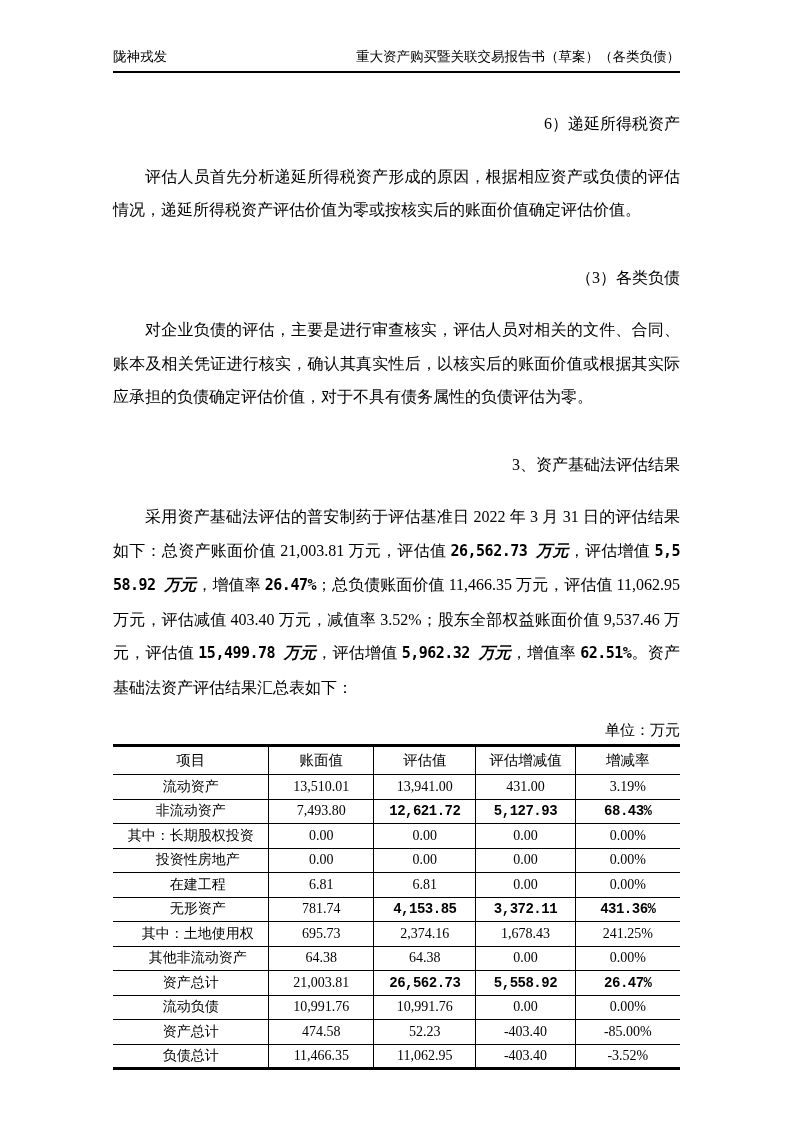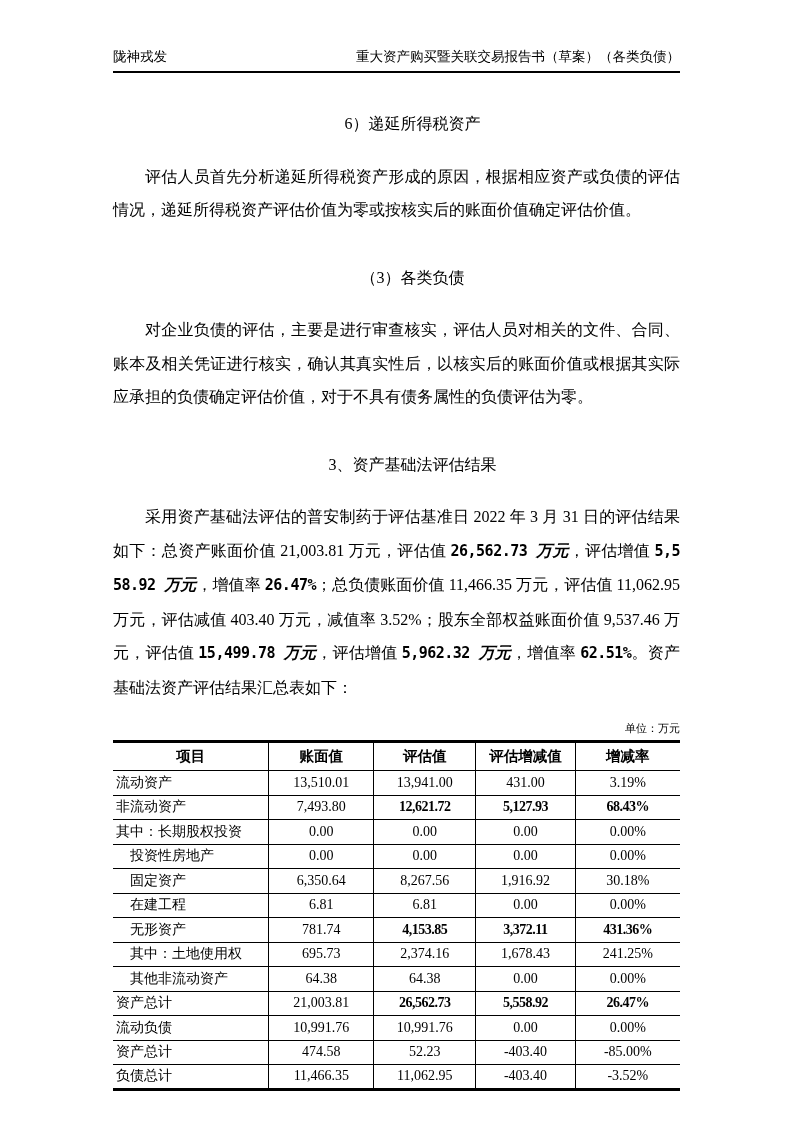--- a/index.html
+++ b/index.html
@@ -26,74 +26,74 @@
     margin-bottom: 21px;
   }
   
   .content p.para {
     font-size: 16px;
     line-height: 33.5px;
     text-align: justify;
     margin-bottom: 19px;
     word-break: break-all;
   }
-  .content p.heading { text-indent: 2em; text-align: center; margin-top: 34px; }
+  .content p.heading { text-indent: 2em; text-align: right; margin-top: 34px; }
   .content p.body { text-indent: 2em; }
   .content p.continuation { text-indent: 0; }
   .seg-heavy {
     font-family: "DejaVu Sans Mono", monospace;
     font-weight: bold;
     font-size: 15px;
     letter-spacing: -0.5px;
   }
   .seg-unit {
     font-weight: bold;
     font-style: italic;
     margin-top: 33px;
   }
   
   .unit-label {
     text-align: right;
-    font-size: 11px;
+    font-size: 15px;
     margin: -2px 0 4px 0;
   }
   table.val-table {
     width: 100%;
     border-collapse: collapse;
     border-top: 3px solid #000;
     border-bottom: 3px solid #000;
     table-layout: fixed;
   }
   table.val-table col.c0 { width: 27.5%; }
   table.val-table col.c1 { width: 18.5%; }
   table.val-table col.c2 { width: 18%; }
   table.val-table col.c3 { width: 17.5%; }
   table.val-table col.c4 { width: 18.5%; }
   table.val-table th {
     font-size: 14.5px;
-    font-weight: bold;
+    font-weight: normal;
     text-align: center;
     height: 29px;
     border-bottom: 1.5px solid #000;
   }
   table.val-table td {
     font-size: 14px;
     height: 24.5px;
     padding: 0 3px;
     border-bottom: 1px solid #000;
   }
   table.val-table tr:last-child td { border-bottom: none; }
   table.val-table th + th,
   table.val-table td + td { border-left: 1px solid #000; }
-  td.lbl { text-align: left; }
+  td.lbl { text-align: center; }
   td.lbl.ind { padding-left: 17px; }
   td.num { text-align: center; }
   td.bold, td.lbl.bold { font-weight: normal; }
   td.heavy {
-    font-family: Liberation Serif, serif;
+    font-family: Liberation Mono, monospace;
     font-weight: bold;
     font-size: 13.5px;
     letter-spacing: -0.5px;
   }
 </style>
 </head>
 <body>
 
 <div class="page">
 
@@ -153,27 +153,20 @@
           <td class="num">0.00%</td>
         </tr>
         <tr>
           <td class="lbl ind">投资性房地产</td>
           <td class="num">0.00</td>
           <td class="num">0.00</td>
           <td class="num">0.00</td>
           <td class="num">0.00%</td>
         </tr>
         <tr>
-          <td class="lbl ind">固定资产</td>
-          <td class="num">6,350.64</td>
-          <td class="num">8,267.56</td>
-          <td class="num">1,916.92</td>
-          <td class="num">30.18%</td>
-        </tr>
-        <tr>
           <td class="lbl ind">在建工程</td>
           <td class="num">6.81</td>
           <td class="num">6.81</td>
           <td class="num">0.00</td>
           <td class="num">0.00%</td>
         </tr>
         <tr>
           <td class="lbl ind">无形资产</td>
           <td class="num">781.74</td>
           <td class="num heavy">4,153.85</td>

